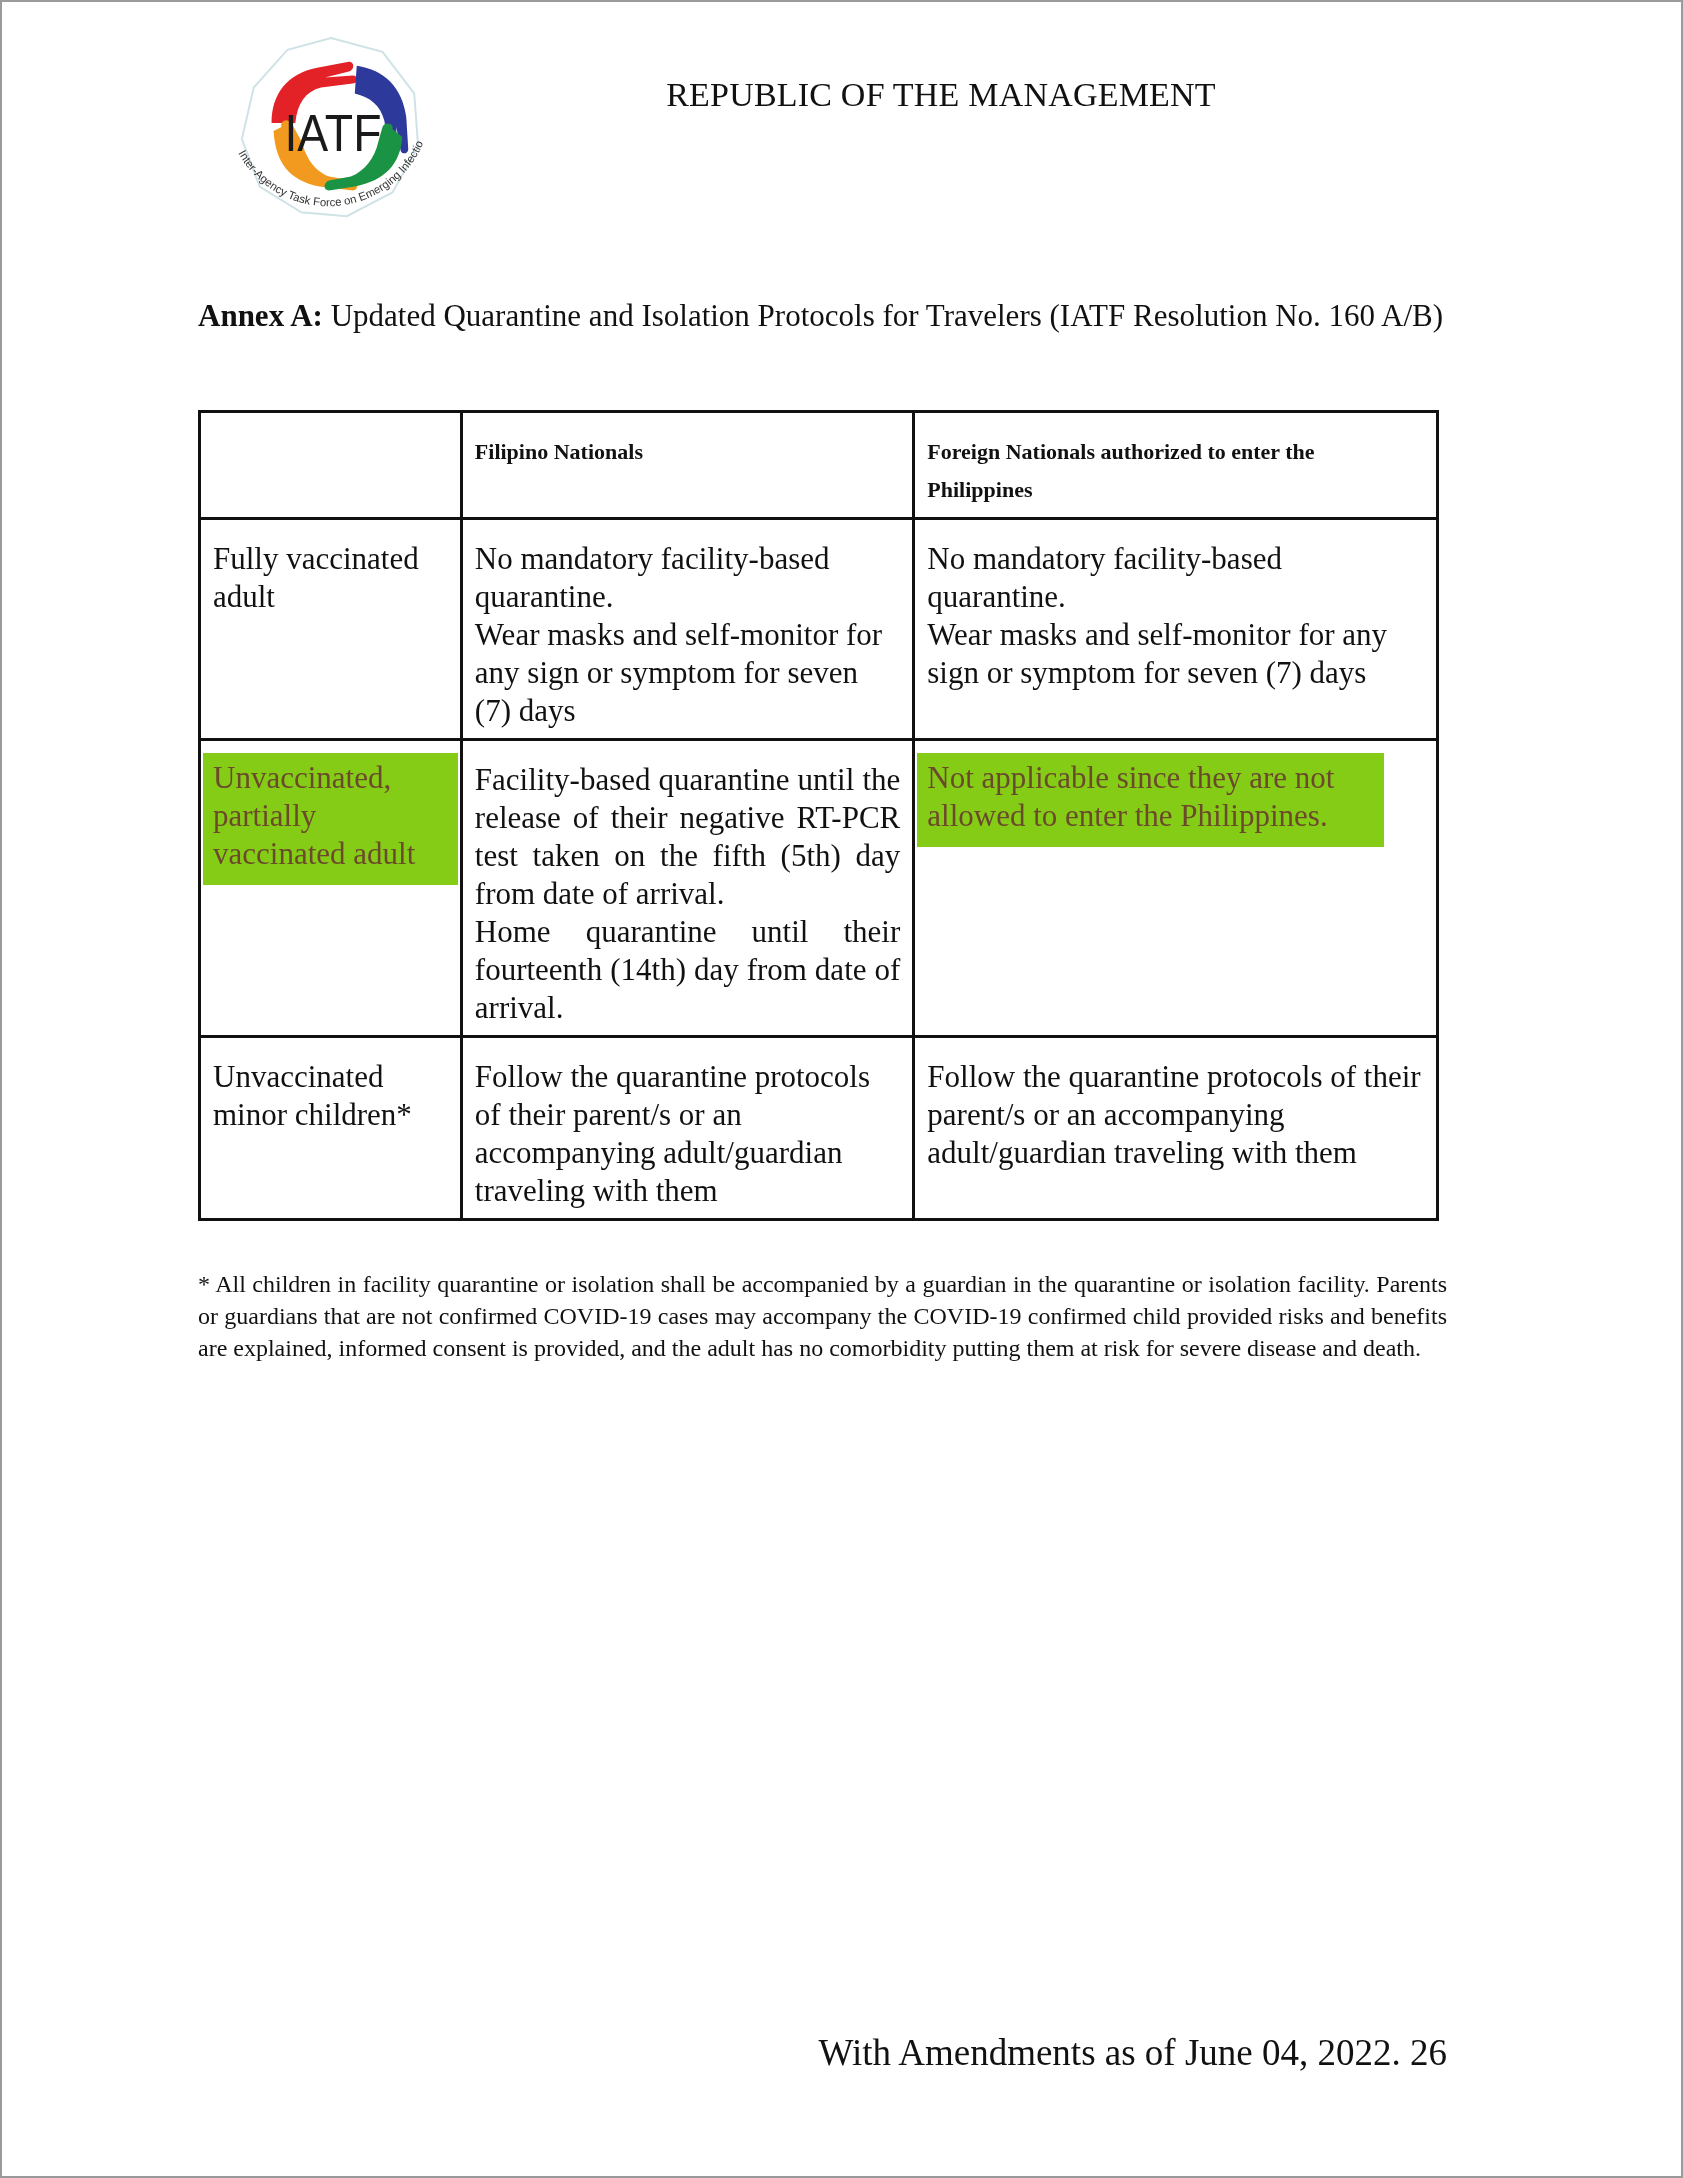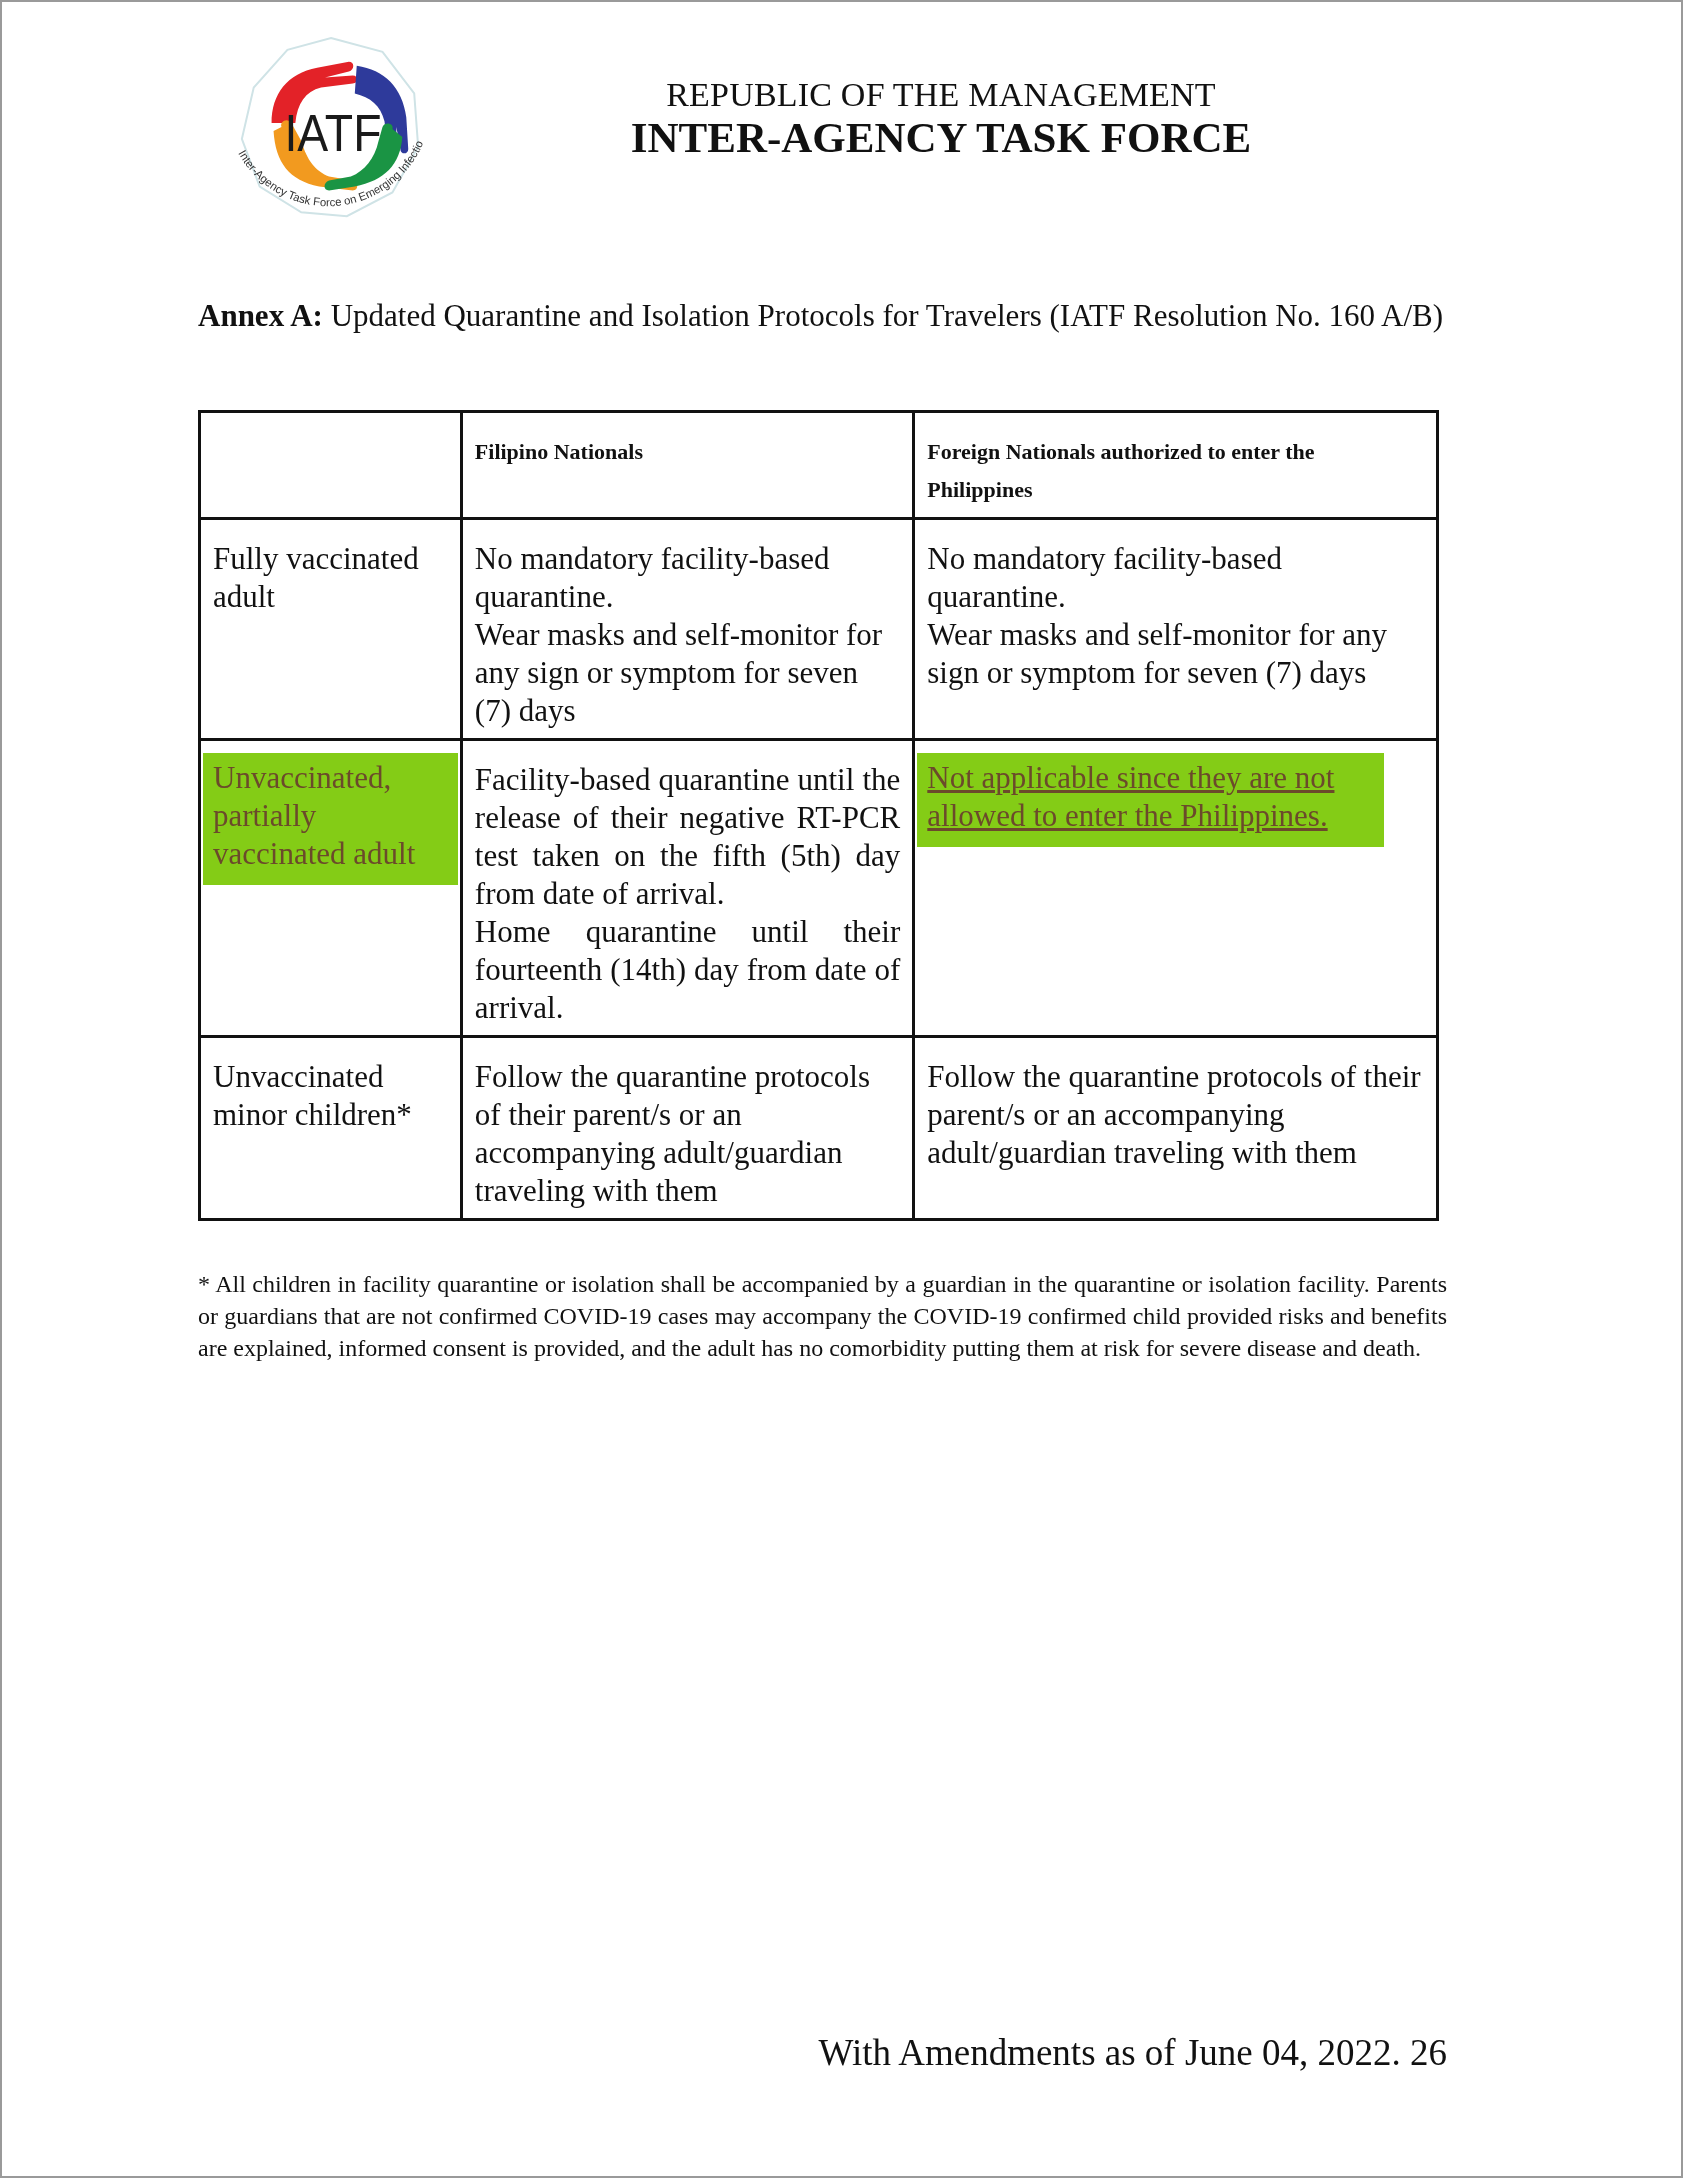--- a/index.html
+++ b/index.html
@@ -41,21 +41,21 @@
   .c2 { width: 495px; }
   tr.hdr { height: 107px; }
   tr.r1 { height: 220px; }
   tr.r2 { height: 297px; }
   tr.r3 { height: 183px; }
   .just { text-align: justify; text-align-last: left; }
   .hl {
     background: #84cc16; color: #6b4a2b; display: block;
     margin: -8px -10px 0 -10px; padding: 6px 10px 12px 10px;
   }
-  .hl.wide { margin-right: 40px; text-decoration: underline; }
+  .hl.wide { margin-right: 40px; }
   .line { display: block; }
 
   .footnote {
     position: absolute; left: 198px; width: 1249px; top: 1220px;
     font-size: 24px; line-height: 32px; text-align: justify; text-align-last: left; margin-top: 48px;
   }
   .footer {
     position: absolute; right: 236px; top: 2035px; font-size: 37px; line-height: 36px;
   }
 </style>
@@ -80,21 +80,20 @@
       <path id="ringPath" d="M10,118 A104,104 0 0,0 200,110"></path>
     </defs>
     <text font-family="Liberation Sans, sans-serif" font-size="11.5" fill="#333">
       <textPath href="#ringPath" startOffset="2%">Inter-Agency Task Force on Emerging Infectious Diseases</textPath>
     </text>
   </svg>
 </div>
 
 <div class="header">
   <div class="l1">REPUBLIC OF THE MANAGEMENT</div>
-  <div class="l2">INTER-AGENCY TASK FORCE</div>
 </div>
 
 <div class="annex">
   <b>Annex A:</b>
   <span>Updated Quarantine and Isolation Protocols for Travelers (IATF Resolution No. 160 A/B)</span>
 </div>
 
 <table class="protocols">
   <tbody>
       <tr class="hdr">

